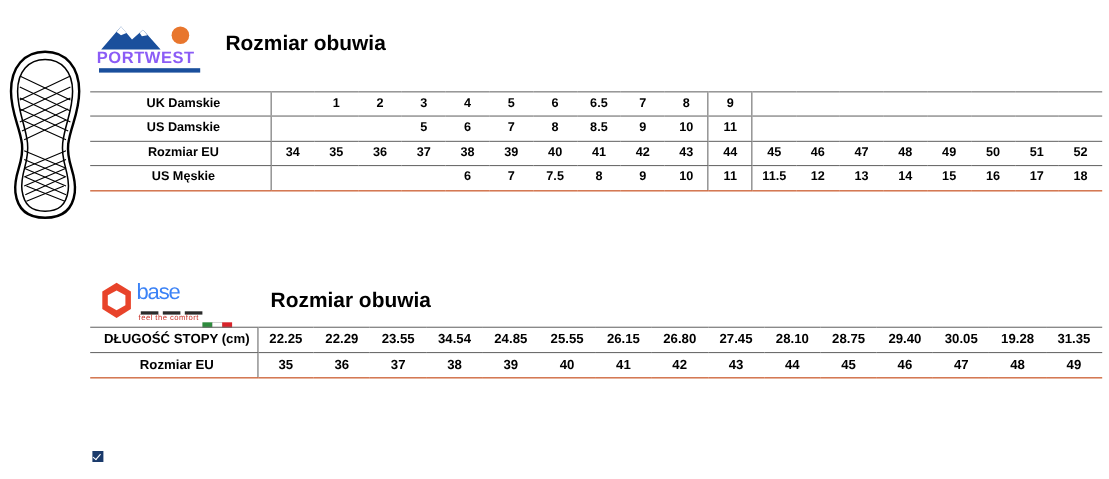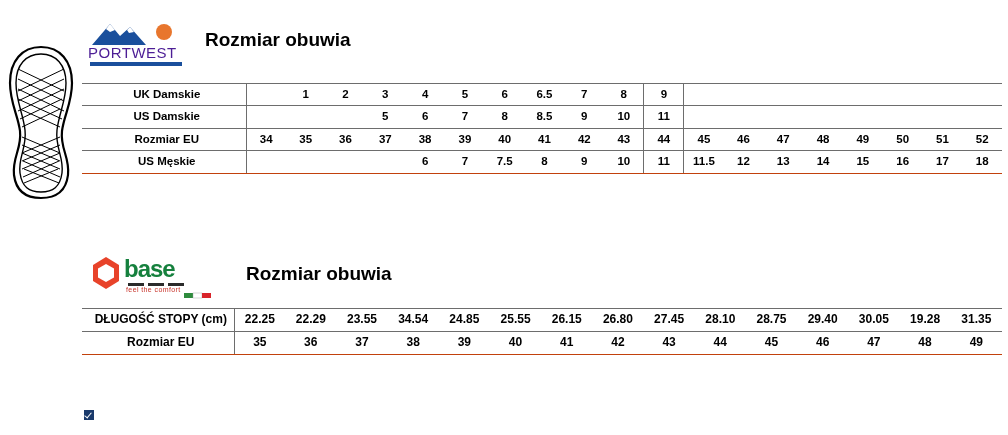--- a/index.html
+++ b/index.html
@@ -92,21 +92,21 @@
   #base-title {
     position: absolute;
     left: 246px;
     top: 18px;
     font-size: 19px;
     font-weight: bold;
   }
   #base-table-wrap {
     position: absolute;
     left: 82px;
-    top: 63px;
+    top: 52px;
     width: 920px;
   }
   #base-table { width: 920px; }
   #base-table col.c-label { width: 152px; }
   #base-table col.c-data { width: 51.2px; }
   #base-table td { font-size: 12px; }
 
   
   #footer-note {
     position: absolute;
@@ -149,21 +149,21 @@
 <div id="portwest-section">
 
   <div id="portwest-logo-wrap">
     <svg width="104" height="52" viewBox="0 0 104 52">
       <path d="M8 27 L26 6 L36 18 L46 9 L62 27 Z" fill="#1a4f9c"></path>
       <path d="M26 6 L31 12 L26 14 L22 11 Z" fill="#ffffff"></path>
       <path d="M46 9 L50 14 L45 15 L43 12 Z" fill="#ffffff"></path>
       <circle cx="80" cy="14" r="8" fill="#e8762d"></circle>
       <rect x="6" y="44" width="92" height="4" fill="#1a4f9c"></rect>
     </svg>
-    <div style="position:absolute;left:4px;top:26px;font-size:15px;font-weight:normal;color:#4c1d95;letter-spacing:0.5px;">PORTWEST</div>
+    <div style="position:absolute;left:4px;top:26px;font-size:15px;font-weight:bold;color:#8b5cf6;letter-spacing:0.5px;">PORTWEST</div>
   </div>
 
   <div id="portwest-title">Rozmiar obuwia</div>
 
   <div id="portwest-table-wrap">
     <table class="size-table" id="portwest-table">
       <colgroup>
         <col class="c-label">
         <col class="c-data">
           <col class="c-data">
@@ -302,21 +302,21 @@
       <polygon points="18,9 26,13.5 26,22.5 18,27 10,22.5 10,13.5" fill="#ffffff"></polygon>
       <g fill="#2b2b2b">
         <rect x="40" y="28" width="16" height="3"></rect>
         <rect x="60" y="28" width="16" height="3"></rect>
         <rect x="80" y="28" width="16" height="3"></rect>
       </g>
       <rect x="96" y="38" width="9" height="5" fill="#2e8b3d"></rect>
       <rect x="105" y="38" width="9" height="5" fill="#ffffff" stroke="#999" stroke-width="0.4"></rect>
       <rect x="114" y="38" width="9" height="5" fill="#d8232a"></rect>
     </svg>
-    <div style="position:absolute;left:36px;top:0px;font-size:24px;font-weight:bold;color:#15803d;letter-spacing:-1px;">base</div>
+    <div style="position:absolute;left:36px;top:0px;font-size:20px;font-weight:normal;color:#3b82f6;letter-spacing:-1px;">base</div>
     <div style="position:absolute;left:38px;top:31px;font-size:7px;color:#c8332a;letter-spacing:0.4px;">feel the comfort</div>
   </div>
 
   <div id="base-title">Rozmiar obuwia</div>
 
   <div id="base-table-wrap">
     <table class="size-table" id="base-table">
       <colgroup>
         <col class="c-label">
         <col class="c-data">

